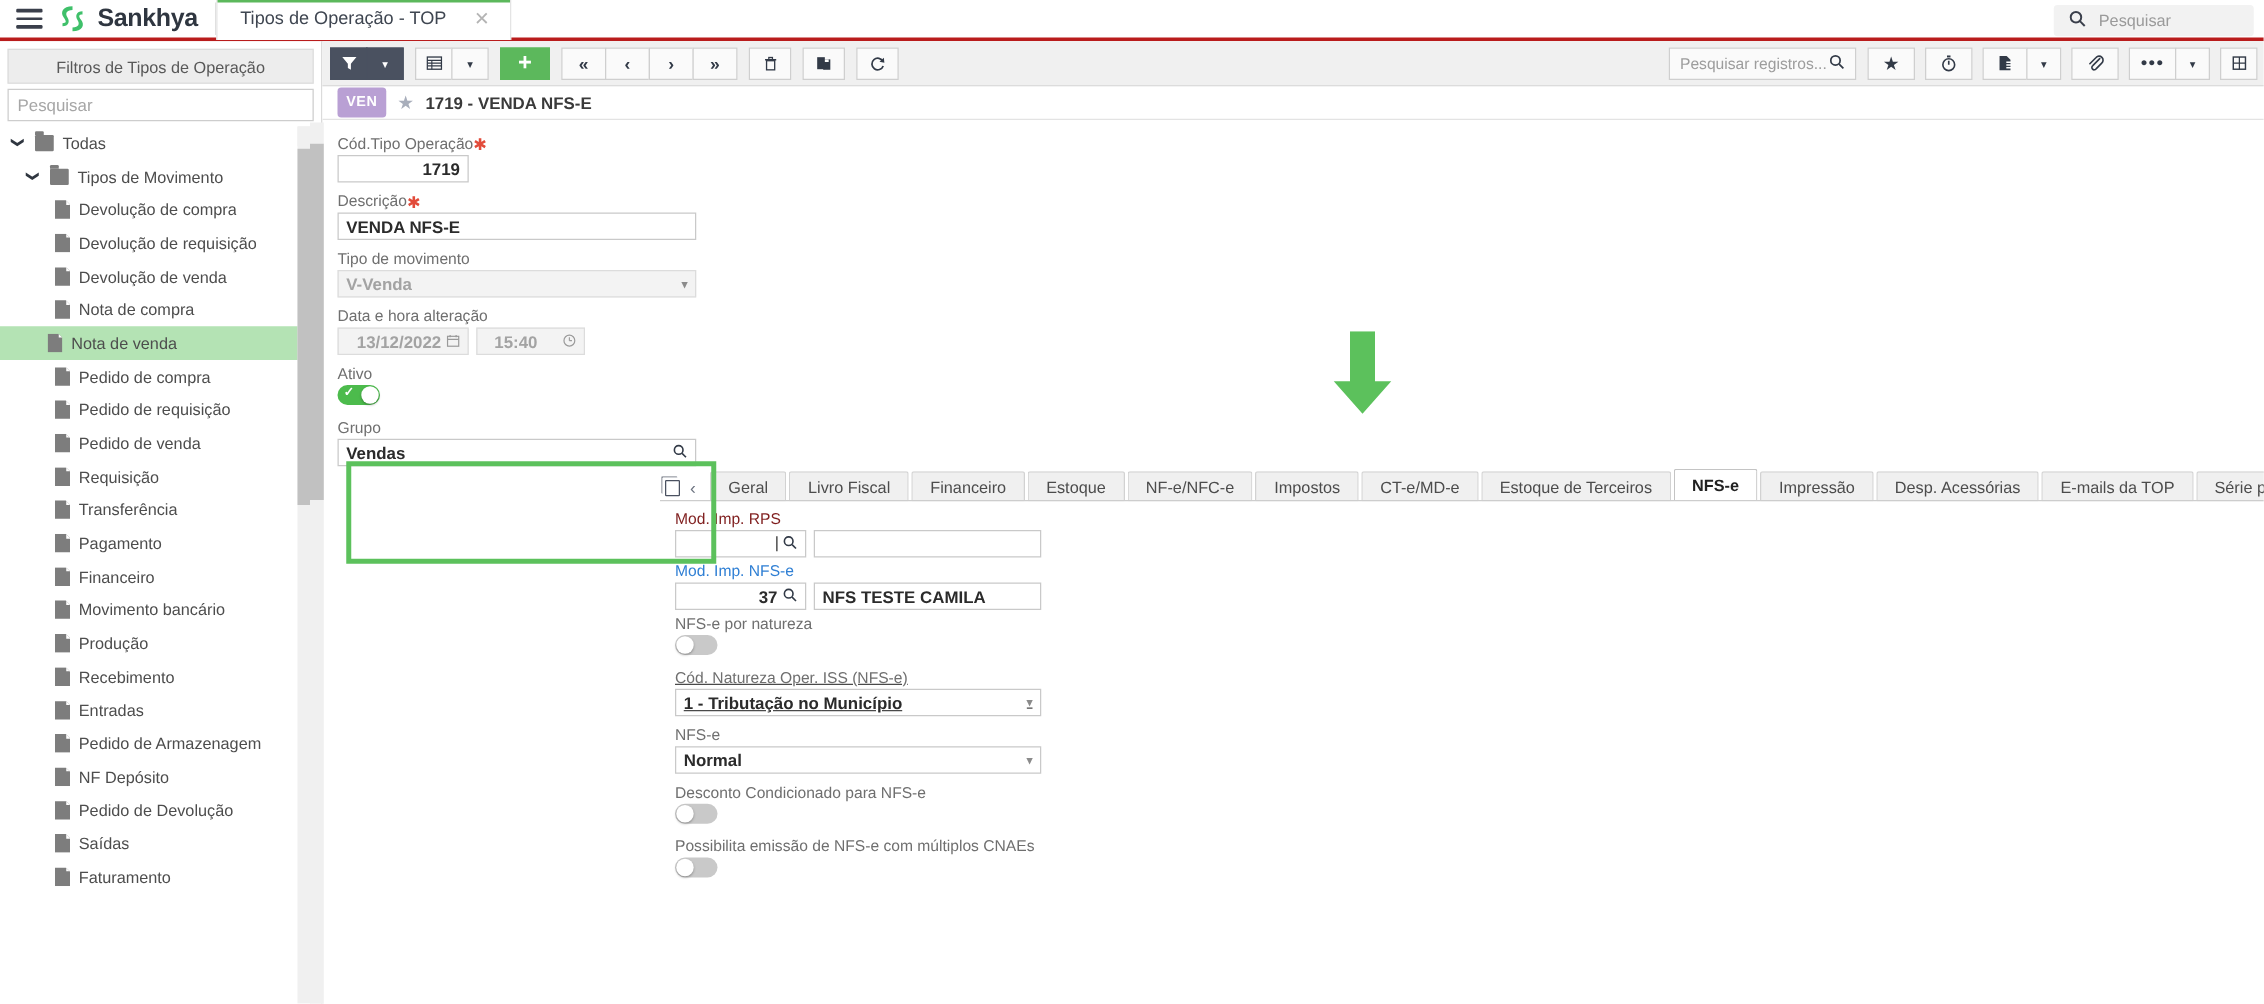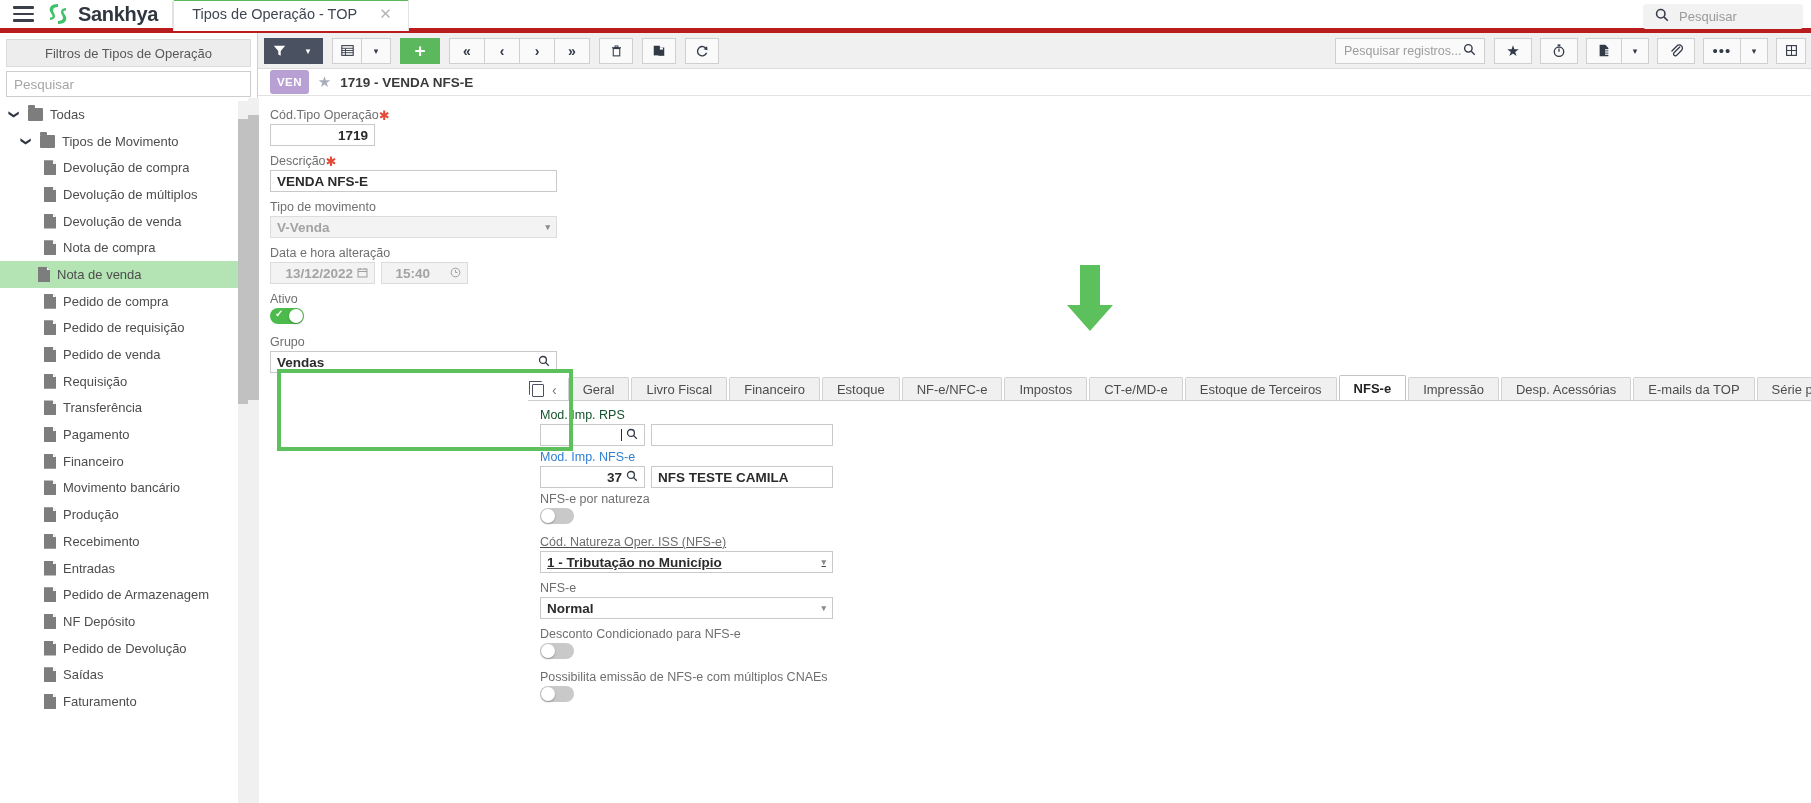--- a/index.html
+++ b/index.html
@@ -10,21 +10,21 @@
     font-size: 13px;
     color: #4a4a4a;
     background: #ffffff;
     overflow: hidden;
     position: relative;
   }
 
   
   .topbar {
     position:absolute; left:0; top:0; width:1811px; height:33px;
-    background:#ffffff; border-bottom:5px solid #b91c1c;
+    background:#ffffff; border-bottom:3px solid #b91c1c;
     display:flex; align-items:center;
   }
   .hamburger { width:46px; display:flex; flex-direction:column; align-items:center; justify-content:center; gap:4px; cursor:pointer;}
   .hamburger span { display:block; width:21px; height:2.5px; background:#3a3f4b; border-radius:1px;}
   .brand { display:flex; align-items:center; gap:7px; padding-right:14px; }
   .brand-logo { width:25px; height:24px; position:relative; }
   .brand-name { font-size:20px; font-weight:bold; color:#2f3640; letter-spacing:-0.3px;}
   .vsep { width:1px; height:26px; background:#e0e0e0; }
   .tabstrip { display:flex; align-items:flex-end; height:33px; }
   .browser-tab {
@@ -217,21 +217,21 @@
           <span class="caret" style="transform: rotate(90deg);">❯</span>
           <span class="ico-folder"></span>
           <span class="lbl">Tipos de Movimento</span>
         </div>
         <div class="tnode lvl3">
           <span class="ico-doc"></span>
           <span class="lbl">Devolução de compra</span>
         </div>
         <div class="tnode lvl3">
           <span class="ico-doc"></span>
-          <span class="lbl">Devolução de múltiplos</span>
+          <span class="lbl">Devolução de requisição</span>
         </div>
         <div class="tnode lvl3">
           <span class="ico-doc"></span>
           <span class="lbl">Devolução de venda</span>
         </div>
         <div class="tnode lvl3">
           <span class="ico-doc"></span>
           <span class="lbl">Nota de compra</span>
         </div>
         <div class="tnode lvl3 sel">
@@ -583,21 +583,21 @@
         <div class="tab">
           <span>Série por empresa</span>
         </div>
       </div>
   </div>
   <div class="tabs-underline"></div>
 
   <div style="position:absolute; left:282px; top:375px; width:700px;">
 
     <div style="margin-bottom:4px;">
-      <div style="font-size:12.5px;color:#14532d;margin-bottom:2px;">Mod. Imp. RPS</div>
+      <div style="font-size:12.5px;color:#7f1d1d;margin-bottom:2px;">Mod. Imp. RPS</div>
       <div style="display:flex; gap:6px;">
         <div class="inp" style="width:105px; justify-content:flex-end; gap:3px;">
           <span></span>
           <span style="border-left:1px solid #2b2b2b;height:12px;display:inline-block;margin-right:1px;"></span>
           <span>
             <svg width="12" height="12" viewBox="0 0 16 16">
                 <circle cx="6.6" cy="6.6" r="4.6" fill="none" stroke="#323a47" stroke-width="1.7"></circle>
                 <line x1="10.2" y1="10.2" x2="14.4" y2="14.4" stroke="#323a47" stroke-width="1.7"></line>
               </svg>
           </span>

